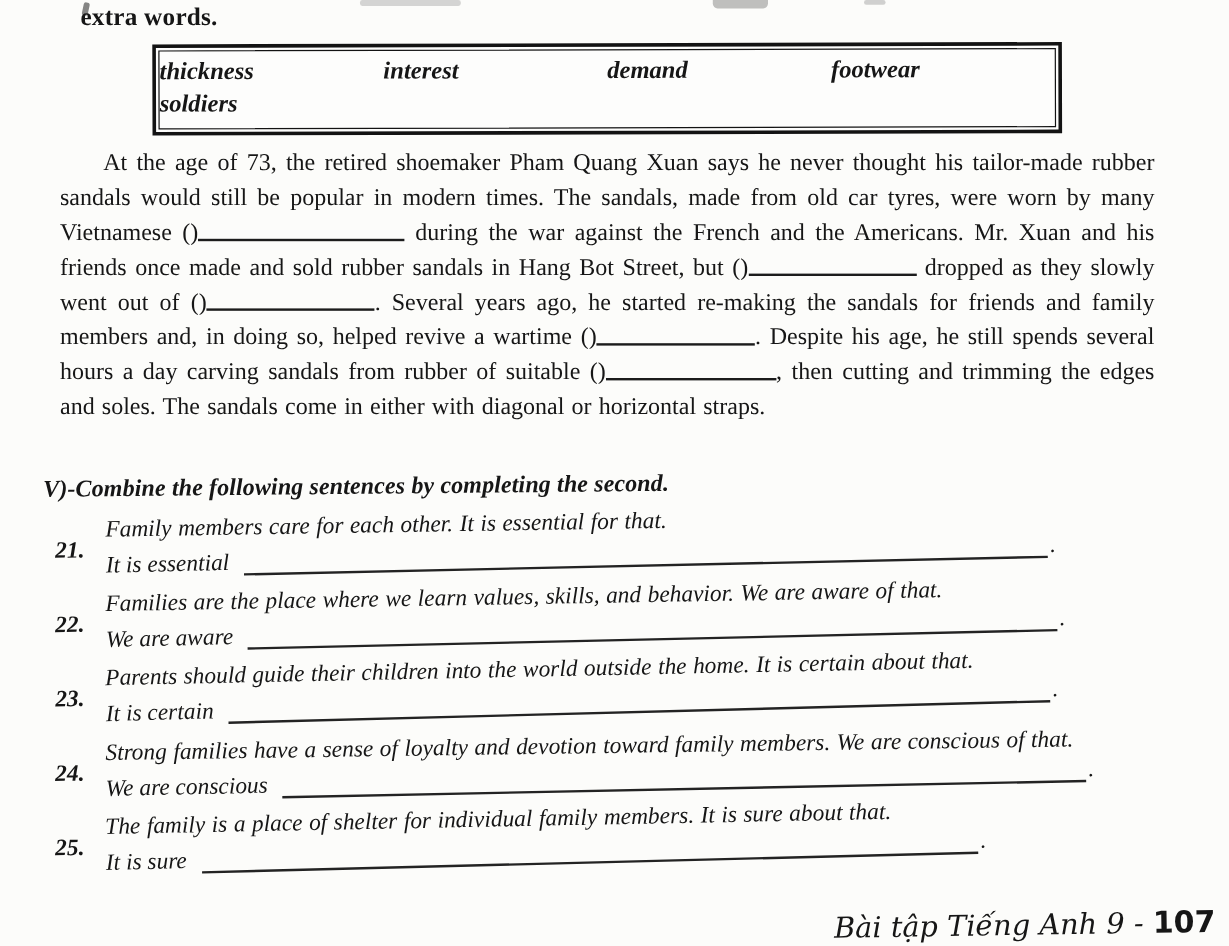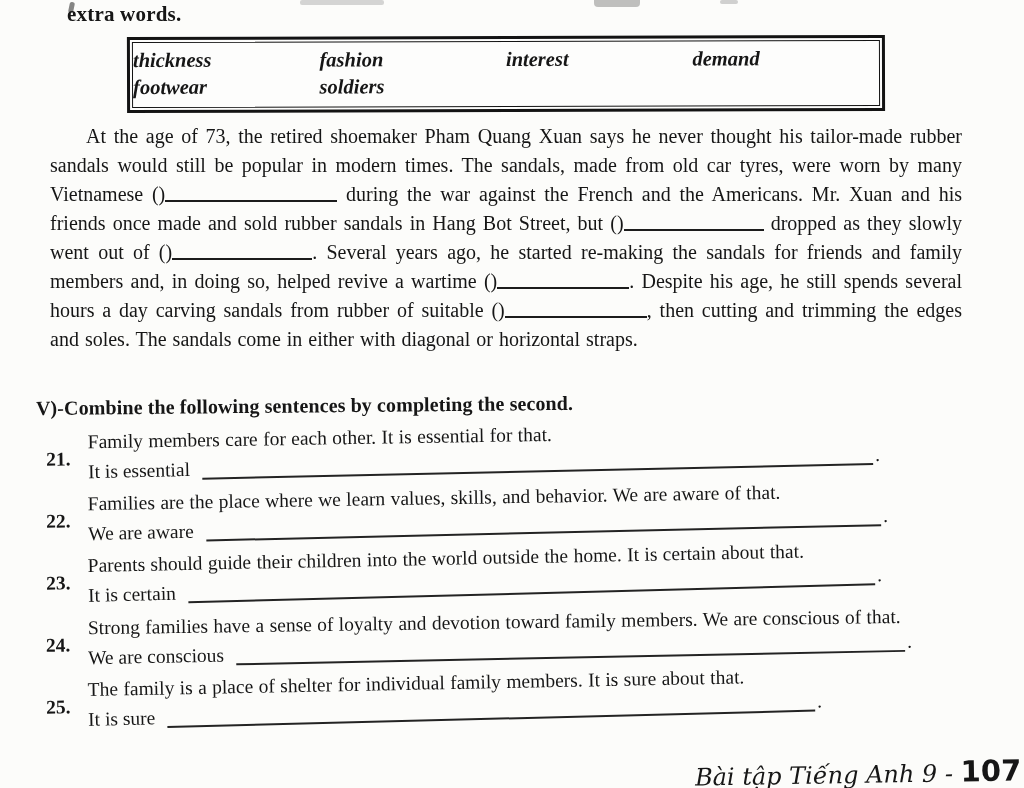--- a/index.html
+++ b/index.html
@@ -57,21 +57,21 @@
   }
   .blank {
     display: inline-block;
     border-bottom: 2px solid #1c1c1c;
     height: 0.78em;
     transform: translateY(1px);
   }
 
   .section-v {
     position: absolute; left: 36px; top: 394px; width: 945px;
-    font-size: 19.5px; line-height: 29px;
+    font-size: 19.5px; line-height: 29px; font-style: italic;
   }
   .section-heading {
     font-weight: bold;
     font-size: 20px;
     margin: 0 0 5px 0;
     transform: rotate(-0.55deg);
     transform-origin: left center;
     letter-spacing: .1px;
   }
   .ex-item { position: relative; padding-left: 52px; margin-bottom: 3px; transform-origin: left center; }
@@ -87,37 +87,36 @@
   .ex-tail { margin-left: 2px; }
 
   .footer {
     position: absolute; left: 695px; top: 756px;
     font-family: "DejaVu Serif", "Liberation Serif", serif;
     font-size: 24px;
     white-space: nowrap;
     transform: rotate(-0.9deg);
   }
   .footer-title, .footer-sep { font-style: italic; }
-  .footer-page { font-weight: bold; font-style: normal; font-family: "DejaVu Sans", sans-serif; font-size: 29px; }
+  .footer-page { font-weight: bold; font-style: normal; font-family: "DejaVu Sans", sans-serif; font-size: 25px; }
 </style>
 </head>
 <body>
 
 <span class="artifact a1"></span>
 <span class="artifact a2"></span>
 <span class="artifact a3"></span>
 <span class="artifact a4"></span>
 
 <div class="intro">extra words.</div>
 
 <div class="word-box">
   <div class="word-box-inner">
     <div class="word-box-grid">
         <span class="wb-word">thickness</span>
-        <span class="wb-word">fashion</span>
         <span class="wb-word">interest</span>
         <span class="wb-word">demand</span>
         <span class="wb-word">footwear</span>
         <span class="wb-word">soldiers</span>
       </div>
   </div>
 </div>
 
 <div class="passage"><span>At the age of 73, the retired shoemaker Pham Quang Xuan says he never thought his tailor-made rubber sandals would still be popular in modern times. The sandals, made from old car tyres, were worn by many Vietnamese ()</span><span class="blank" style="width: 172px;"></span><span> during the war against the French and the Americans. Mr. Xuan and his friends once made and sold rubber sandals in Hang Bot Street, but ()</span><span class="blank" style="width: 140px;"></span><span> dropped as they slowly went out of ()</span><span class="blank" style="width: 140px;"></span><span>. Several years ago, he started re-making the sandals for friends and family members and, in doing so, helped revive a wartime ()</span><span class="blank" style="width: 132px;"></span><span>. Despite his age, he still spends several hours a day carving sandals from rubber of suitable ()</span><span class="blank" style="width: 142px;"></span><span>, then cutting and trimming the edges and soles. The sandals come in either with diagonal or horizontal straps.</span></div>
 

